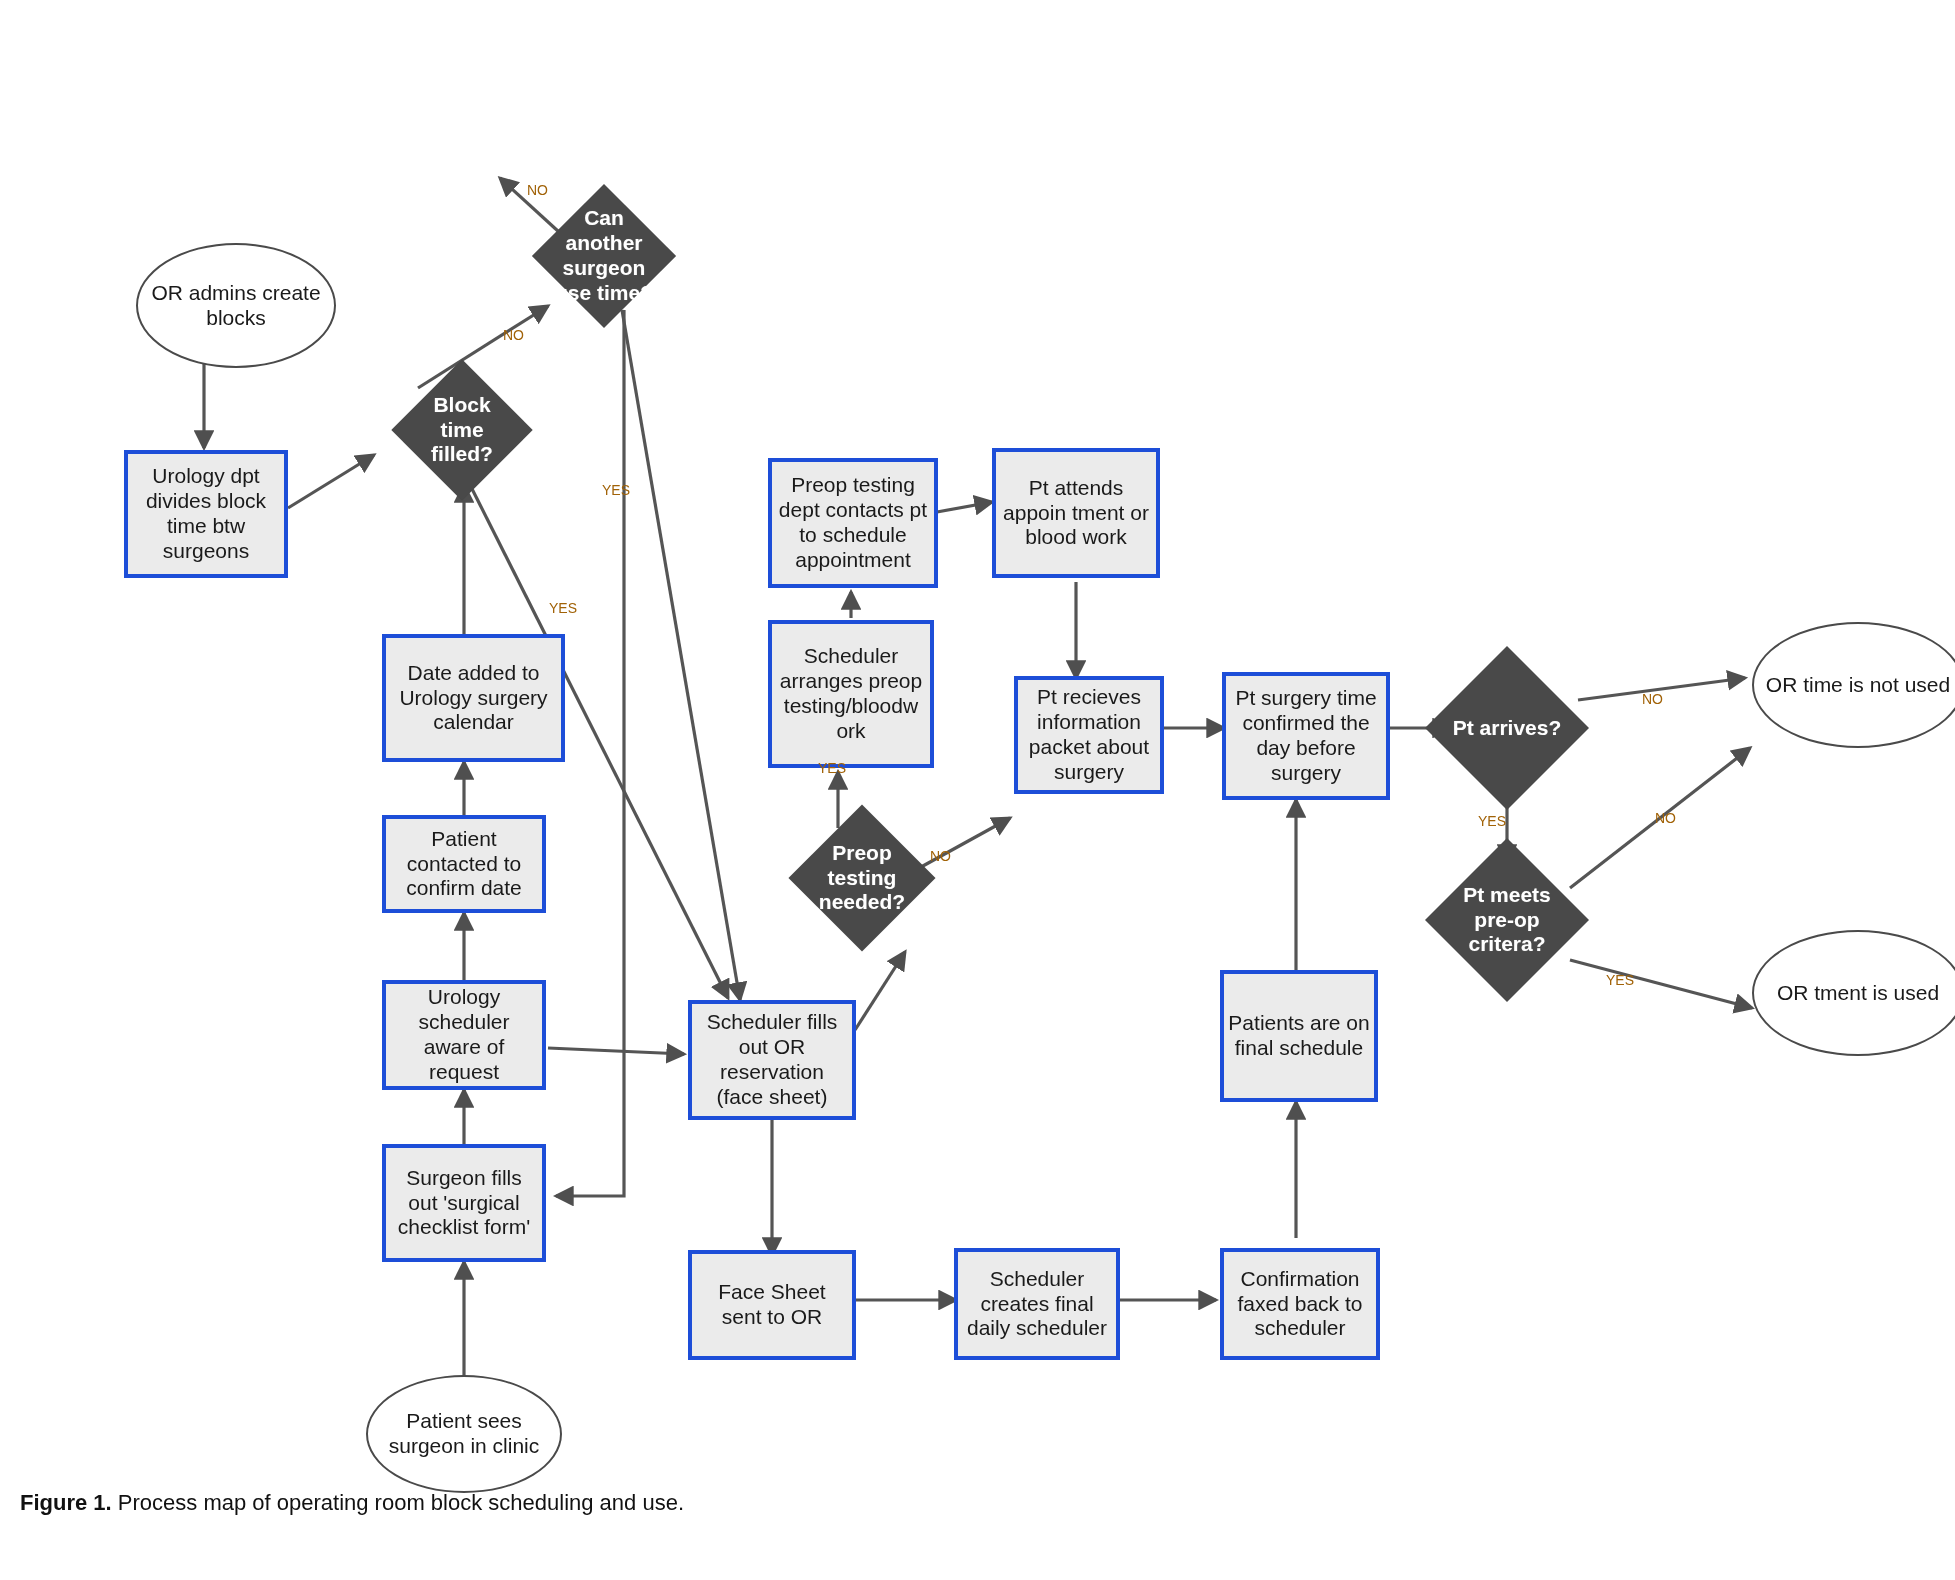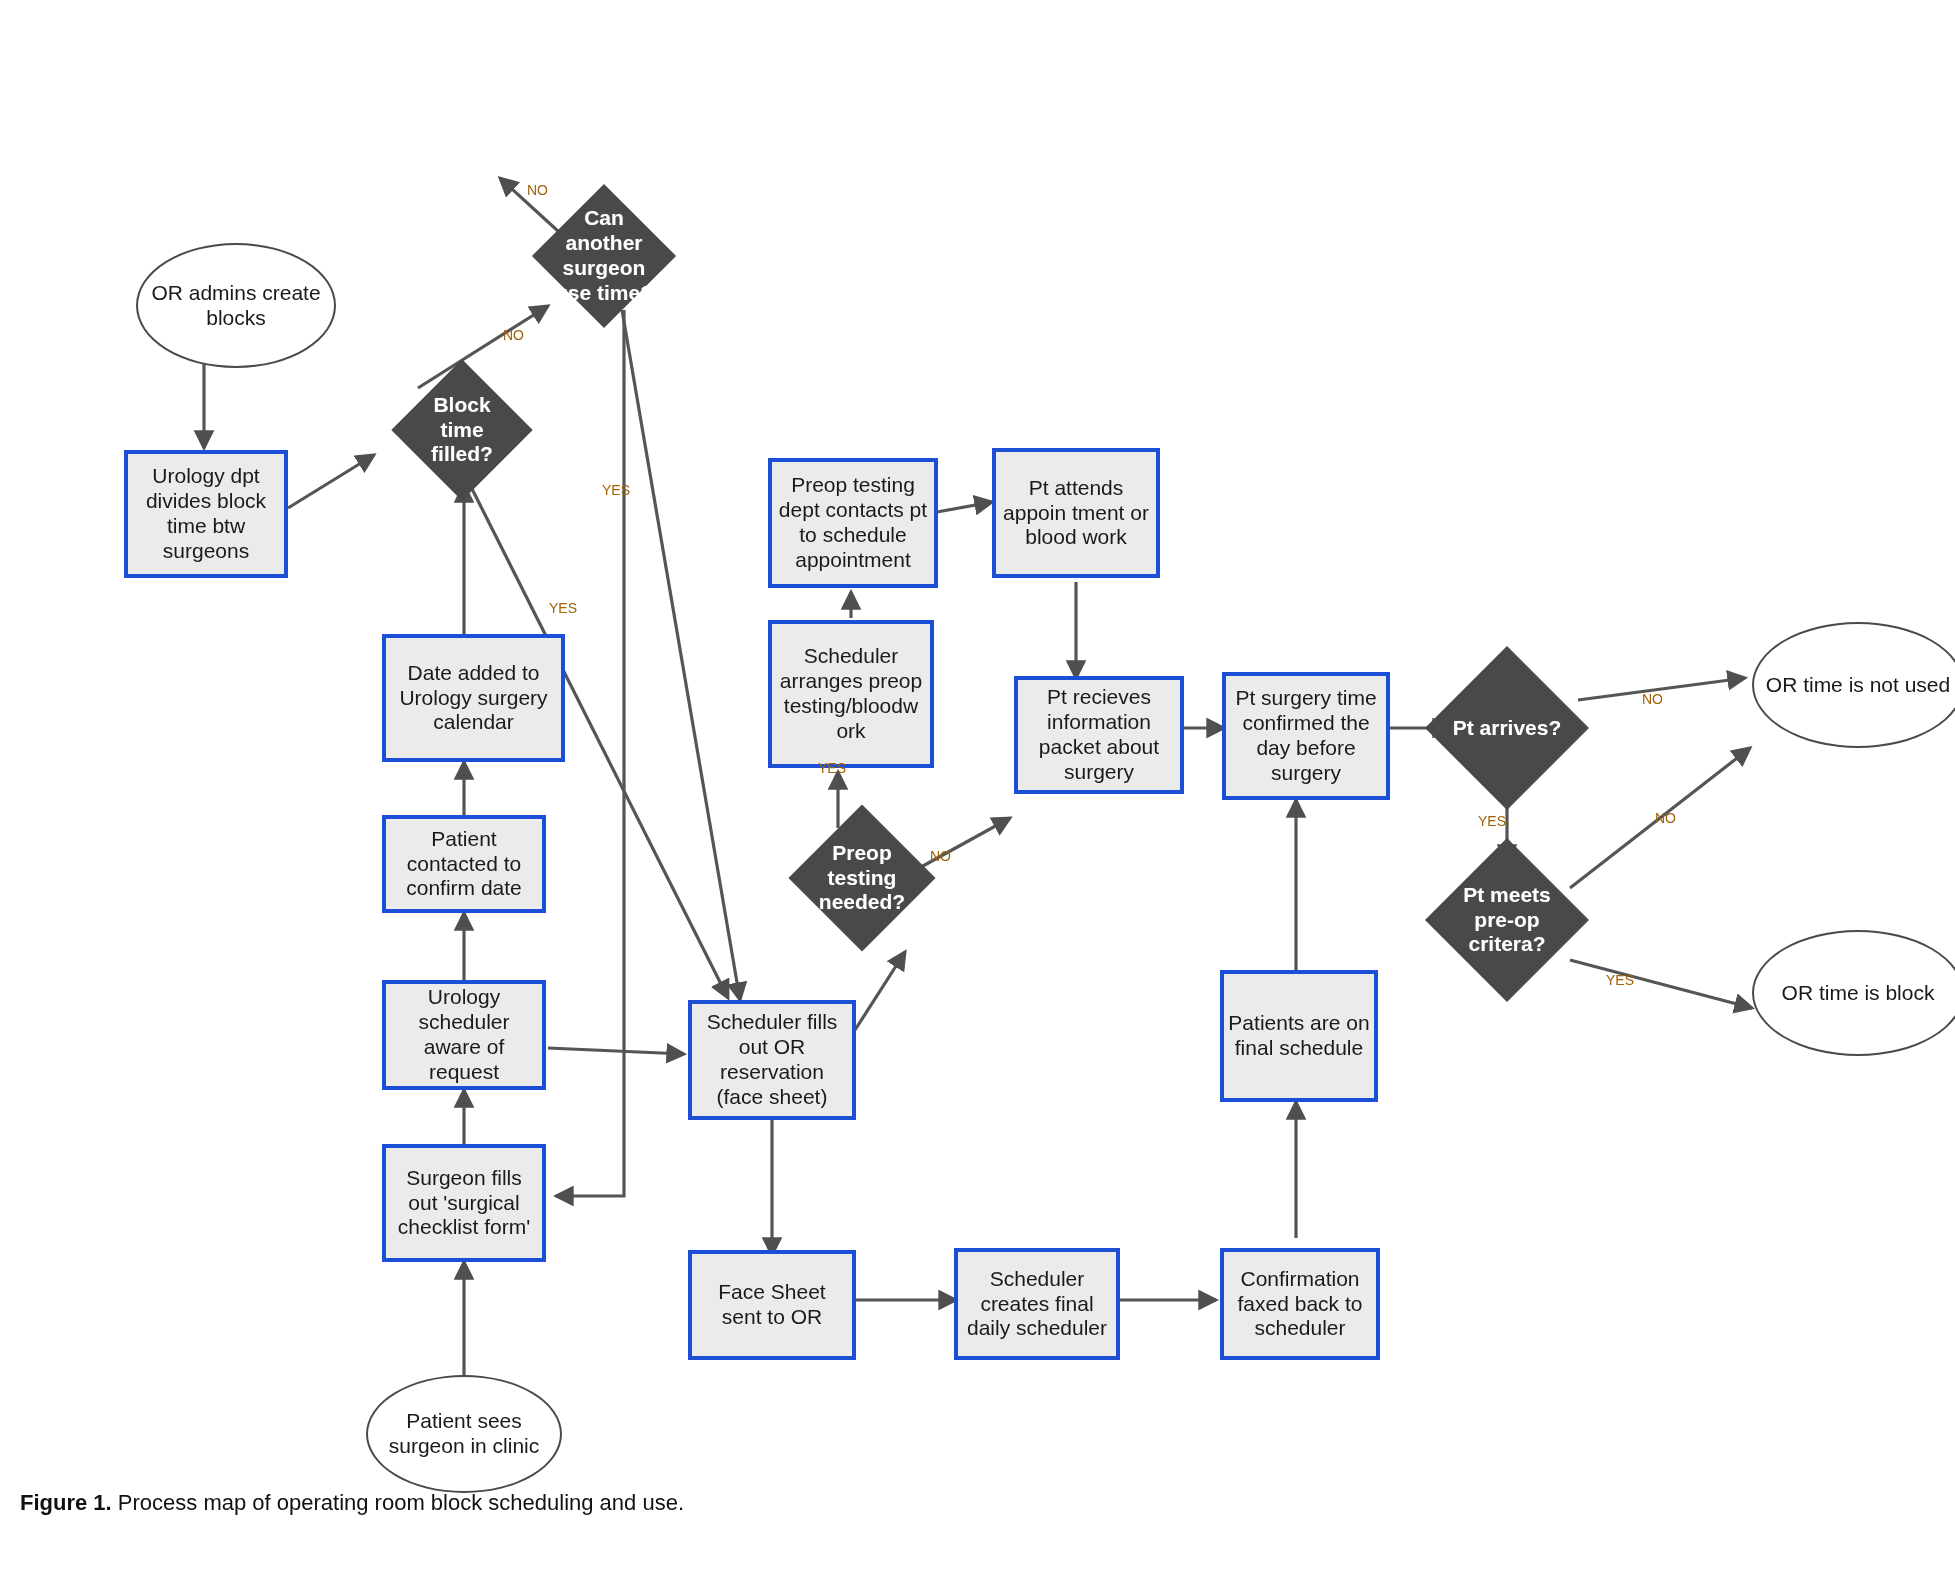--- a/index.html
+++ b/index.html
@@ -174,21 +174,21 @@
 
   <div class="node node-terminal" style="left:366px; top:1375px; width:196px; height:118px;">
     <span>Patient sees surgeon in clinic</span>
   </div>
 
   <div class="node node-terminal" style="left:1752px; top:622px; width:212px; height:126px;">
     <span>OR time is not used</span>
   </div>
 
   <div class="node node-terminal" style="left:1752px; top:930px; width:212px; height:126px;">
-    <span>OR time is block</span>
+    <span>OR tment is used</span>
   </div>
 
   <div class="node node-decision" style="left:553px; top:205px; width:102px; height:102px;">
     <div class="diamond-shape"></div>
     <span class="diamond-label">Can another surgeon use time?</span>
   </div>
 
   <div class="node node-decision" style="left:412px; top:380px; width:100px; height:100px;">
     <div class="diamond-shape"></div>
     <span class="diamond-label">Block time filled?</span>
@@ -242,21 +242,21 @@
   </div>
 
   <div class="node node-process" style="left:768px; top:458px; width:170px; height:130px;">
     <span>Preop testing dept contacts pt to schedule appointment</span>
   </div>
 
   <div class="node node-process" style="left:992px; top:448px; width:168px; height:130px;">
     <span>Pt attends appoin tment or blood work</span>
   </div>
 
-  <div class="node node-process" style="left:1014px; top:676px; width:170px; height:118px;">
+  <div class="node node-process" style="left:1014px; top:676px; width:150px; height:118px;">
     <span>Pt recieves information packet about surgery</span>
   </div>
 
   <div class="node node-process" style="left:1222px; top:672px; width:168px; height:128px;">
     <span>Pt surgery time confirmed the day before surgery</span>
   </div>
 
   <div class="node node-process" style="left:1220px; top:970px; width:158px; height:132px;">
     <span>Patients are on final schedule</span>
   </div>

